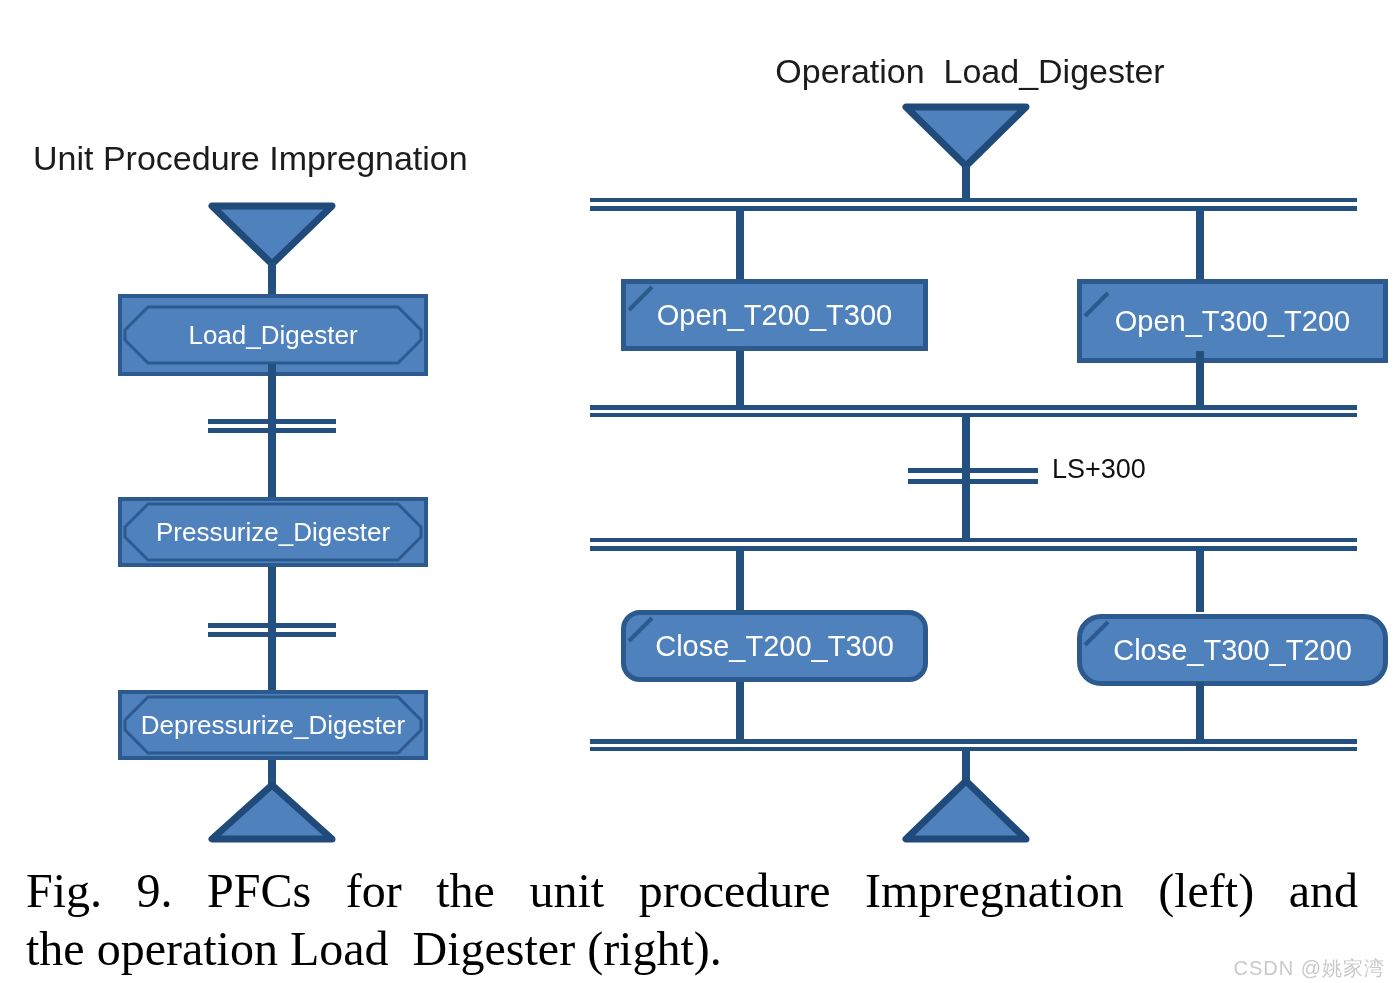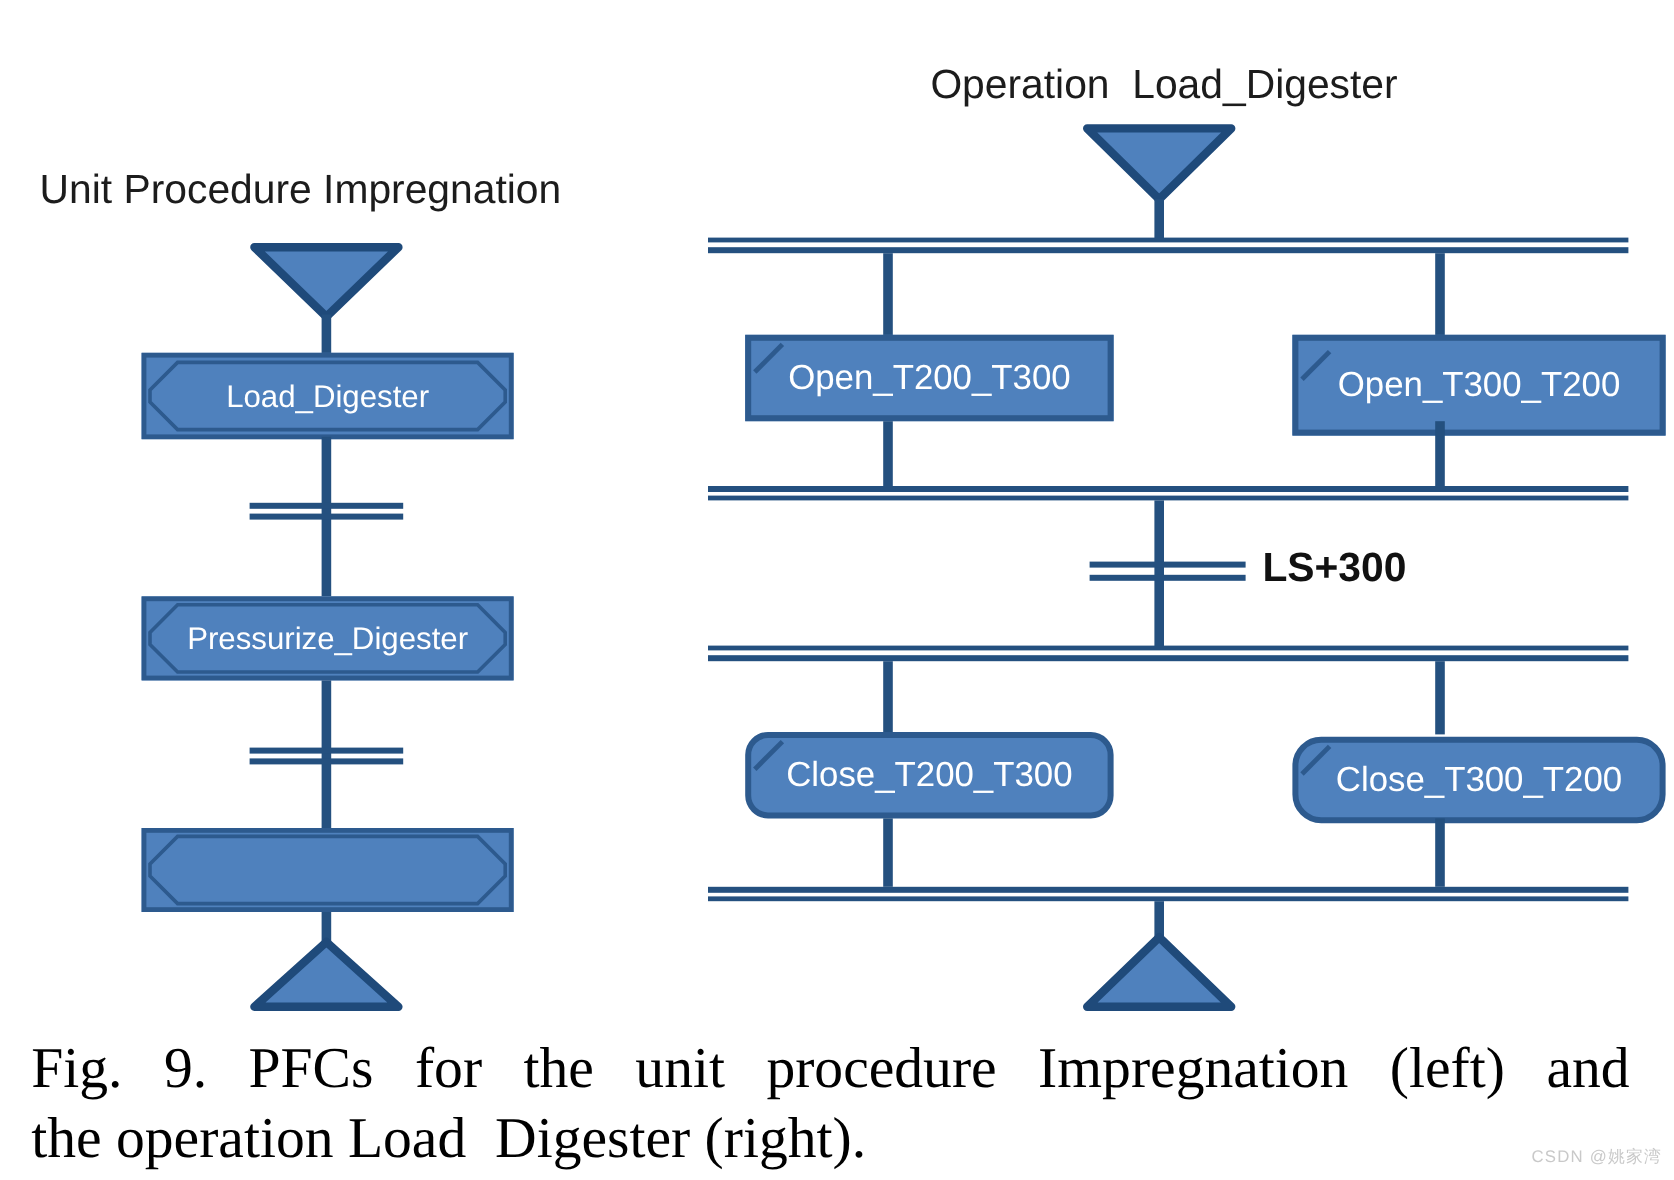--- a/index.html
+++ b/index.html
@@ -33,57 +33,57 @@
   }
   .step-label{position:relative;z-index:2;white-space:pre;}
   .vline{position:absolute;width:8px;background:#24507f;}
   .hbar{position:absolute;background:#24507f;height:5px;}
   .hbar.thin{height:4px;}
   .tbar{position:absolute;background:#24507f;height:5px;width:128px;}
   .terminal{position:absolute;}
   .transition-label{
     position:absolute;
     color:#111111;
-    font-size:34px;
-    font-weight:700;
+    font-size:27px;
+    font-weight:400;
   }
   .caption{
     position:absolute;
     left:26px;top:862px;width:1332px;
     font-family:"Liberation Serif", serif;
     font-size:48px;
     line-height:58px;
     color:#000000;
   }
   .caption .l1{text-align:justify;text-align-last:justify;}
   .caption .l2{text-align:left;white-space:pre;}
   .watermark{
     position:absolute;
     right:10px;top:955px;
-    font-size:14px;
+    font-size:20px;
     color:#c9c9c9;
     letter-spacing:1px;
   }
 </style>
 </head>
 <body>
 
 <div id="stage">
 
   <div class="diagram-title" style="left:33px;top:139px;">Unit Procedure Impregnation</div>
 
   <div class="terminal" style="left:204px;top:200px;width:136px;height:70px;">
     <svg width="136" height="70" viewBox="0 0 136 70">
       <polygon points="8,6 128,6 68,64" fill="#4f81bd" stroke="#1f4a7a" stroke-width="7" stroke-linejoin="round"></polygon>
     </svg>
   </div>
 
   <div class="vline" style="left:268px;top:262px;height:34px;"></div>
 
-  <div class="step-box" style="left:118px;top:294px;width:310px;height:72px;">
+  <div class="step-box" style="left:118px;top:294px;width:310px;height:82px;">
     <svg class="deco" width="302" height="62" viewBox="0 0 302 62">
       <polygon points="26,3 276,3 299,26 299,36 276,59 26,59 3,36 3,26" fill="none" stroke="#2d5a8e" stroke-width="3"></polygon>
     </svg>
     <span class="step-label">Load_Digester</span>
   </div>
 
   <div class="vline" style="left:268px;top:364px;height:133px;"></div>
   <div class="tbar" style="left:208px;top:419px;"></div>
   <div class="tbar" style="left:208px;top:428px;"></div>
 
@@ -95,20 +95,21 @@
   </div>
 
   <div class="vline" style="left:268px;top:567px;height:123px;"></div>
   <div class="tbar" style="left:208px;top:623px;"></div>
   <div class="tbar" style="left:208px;top:632px;"></div>
 
   <div class="step-box" style="left:118px;top:690px;width:310px;height:70px;">
     <svg class="deco" width="302" height="62" viewBox="0 0 302 62">
       <polygon points="26,3 276,3 299,26 299,36 276,59 26,59 3,36 3,26" fill="none" stroke="#2d5a8e" stroke-width="3"></polygon>
     </svg>
+    <span class="step-label">Depressurize_Digester</span>
   </div>
 
   <div class="vline" style="left:268px;top:760px;height:28px;"></div>
 
   <div class="terminal" style="left:204px;top:780px;width:136px;height:64px;">
     <svg width="136" height="64" viewBox="0 0 136 64">
       <polygon points="68,5 8,59 128,59" fill="#4f81bd" stroke="#1f4a7a" stroke-width="7" stroke-linejoin="round"></polygon>
     </svg>
   </div>
 

